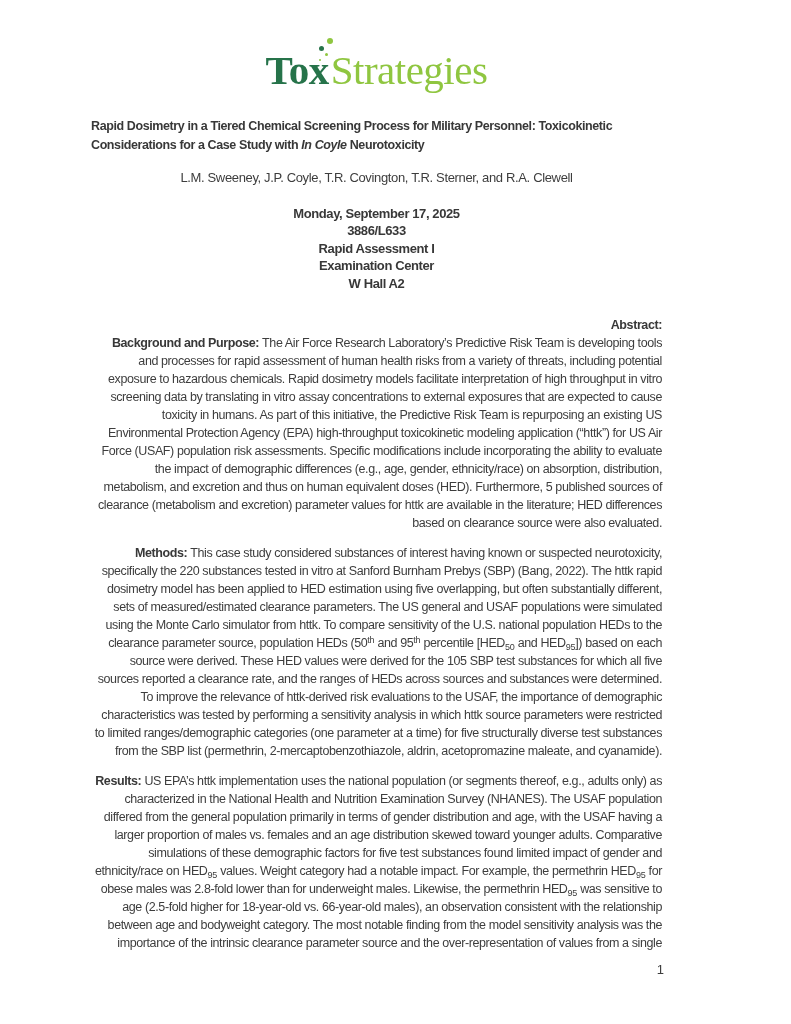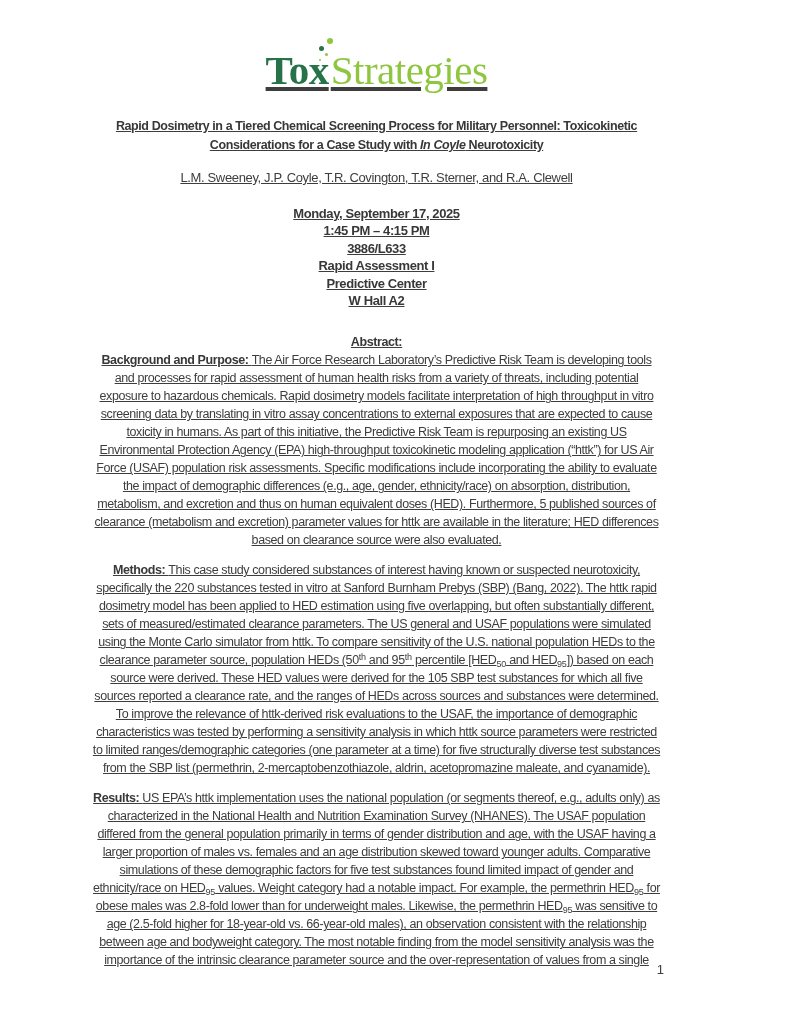--- a/index.html
+++ b/index.html
@@ -3,21 +3,20 @@
 <meta charset="utf-8">
 <style>
   html,body{margin:0;padding:0;background:#ffffff;}
   .page{
     position:relative;
     width:753px;height:1024px;
     background:#ffffff;
     font-family:"Liberation Sans",sans-serif;
     color:#3d3d3d;
     overflow:hidden;
-    text-decoration:underline;
   }
   .content{margin:0 91px;}
   
   .logo-wrap{
     padding-top:50px;
     text-align:center;
     font-family:"Liberation Serif",serif;
     font-size:41px;
     line-height:1;
     letter-spacing:-0.5px;
@@ -30,21 +29,20 @@
   .dots .d1{width:6px;height:6px;left:-2px;bottom:40px;}
   .dots .d2{width:5px;height:5px;left:-10px;bottom:33px;}
   .dots .d3{width:3px;height:3px;left:-4px;bottom:28px;}
   .dots .d4{width:2.5px;height:2.5px;left:-10px;bottom:23px;}
   
   .title{
     margin:26px 0 0;
     font-size:12.5px;
     font-weight:700;
     letter-spacing:-0.4px;
-    text-align:center;
     line-height:19px;
     color:#383838;
   }
   .tline{display:block;}
   .authors{
     margin:14px 0 0;
     font-size:13px;
     letter-spacing:-0.35px;
     text-align:center;
     line-height:17px;
@@ -57,21 +55,21 @@
     text-align:center;
     line-height:17.4px;
     color:#383838;
   }
   
   .abstract{
     margin-top:24px;
     font-size:12.5px;
     letter-spacing:-0.4px;
     line-height:18px;
-    text-align:center;
+    text-align:right;
   }
   .abstract-heading{font-weight:700;color:#383838;}
   .para{margin:0 0 12px 0;}
   .para:last-child{margin-bottom:8px;}
   .b{font-weight:700;color:#383838;}
   .i{font-style:italic;}
   sup,sub{font-size:9px;letter-spacing:-0.2px;line-height:0;}
   sup{vertical-align:baseline;position:relative;top:-4.5px;}
   sub{vertical-align:baseline;position:relative;top:2.5px;}
   
@@ -94,24 +92,23 @@
 
     <h1 class="title">
       <span class="tline"><span class="b">Rapid Dosimetry in a Tiered Chemical Screening Process for Military Personnel: Toxicokinetic</span></span>
       <span class="tline"><span class="b">Considerations for a Case Study with </span><span class="b i">In Coyle</span><span class="b"> Neurotoxicity</span></span>
     </h1>
 
     <p class="authors">L.M. Sweeney, J.P. Coyle, T.R. Covington, T.R. Sterner, and R.A. Clewell</p>
 
     <div class="event">
       <div>Monday, September 17, 2025</div>
-      <div>1:45 PM – 4:15 PM</div>
       <div>3886/L633</div>
       <div>Rapid Assessment I</div>
-      <div>Predictive Center</div>
+      <div>Examination Center</div>
       <div>W Hall A2</div>
     </div>
 
     <section class="abstract">
       <div class="abstract-heading">Abstract:</div>
       <p class="para"><span class="b">Background and Purpose: </span><span>The Air Force Research Laboratory’s Predictive Risk Team is developing tools and processes for rapid assessment of human health risks from a variety of threats, including potential exposure to hazardous chemicals. Rapid dosimetry models facilitate interpretation of high throughput in vitro screening data by translating in vitro assay concentrations to external exposures that are expected to cause toxicity in humans. As part of this initiative, the Predictive Risk Team is repurposing an existing US Environmental Protection Agency (EPA) high-throughput toxicokinetic modeling application (“httk”) for US Air Force (USAF) population risk assessments. Specific modifications include incorporating the ability to evaluate the impact of demographic differences (e.g., age, gender, ethnicity/race) on absorption, distribution, metabolism, and excretion and thus on human equivalent doses (HED). Furthermore, 5 published sources of clearance (metabolism and excretion) parameter values for httk are available in the literature; HED differences based on clearance source were also evaluated.</span></p>
       <p class="para"><span class="b">Methods: </span><span>This case study considered substances of interest having known or suspected neurotoxicity, specifically the 220 substances tested in vitro at Sanford Burnham Prebys (SBP) (Bang, 2022). The httk rapid dosimetry model has been applied to HED estimation using five overlapping, but often substantially different, sets of measured/estimated clearance parameters. The US general and USAF populations were simulated using the Monte Carlo simulator from httk. To compare sensitivity of the U.S. national population HEDs to the clearance parameter source, population HEDs (50</span><sup>th</sup><span> and 95</span><sup>th</sup><span> percentile [HED</span><sub>50</sub><span> and HED</span><sub>95</sub><span>]) based on each source were derived. These HED values were derived for the 105 SBP test substances for which all five sources reported a clearance rate, and the ranges of HEDs across sources and substances were determined. To improve the relevance of httk-derived risk evaluations to the USAF, the importance of demographic characteristics was tested by performing a sensitivity analysis in which httk source parameters were restricted to limited ranges/demographic categories (one parameter at a time) for five structurally diverse test substances from the SBP list (permethrin, 2-mercaptobenzothiazole, aldrin, acetopromazine maleate, and cyanamide).</span></p>
       <p class="para"><span class="b">Results: </span><span>US EPA’s httk implementation uses the national population (or segments thereof, e.g., adults only) as characterized in the National Health and Nutrition Examination Survey (NHANES). The USAF population differed from the general population primarily in terms of gender distribution and age, with the USAF having a larger proportion of males vs. females and an age distribution skewed toward younger adults. Comparative simulations of these demographic factors for five test substances found limited impact of gender and ethnicity/race on HED</span><sub>95</sub><span> values. Weight category had a notable impact. For example, the permethrin HED</span><sub>95</sub><span> for obese males was 2.8-fold lower than for underweight males. Likewise, the permethrin HED</span><sub>95</sub><span> was sensitive to age (2.5-fold higher for 18-year-old vs. 66-year-old males), an observation consistent with the relationship between age and bodyweight category. The most notable finding from the model sensitivity analysis was the importance of the intrinsic clearance parameter source and the over-representation of values from a single</span></p>
     </section>
 

